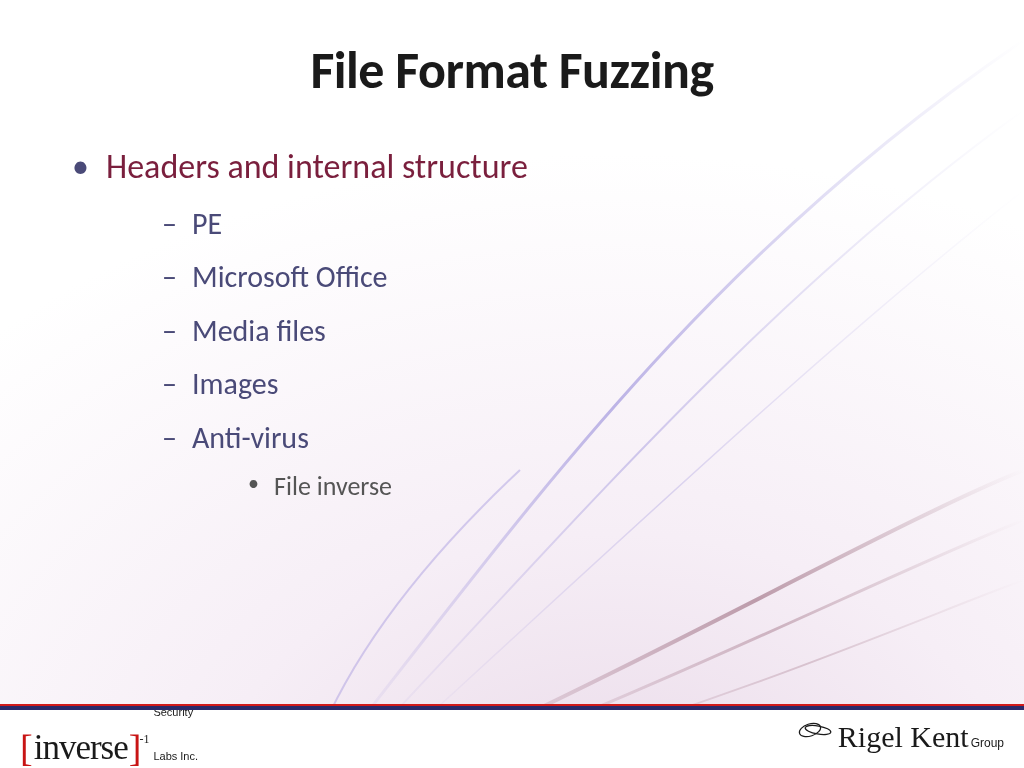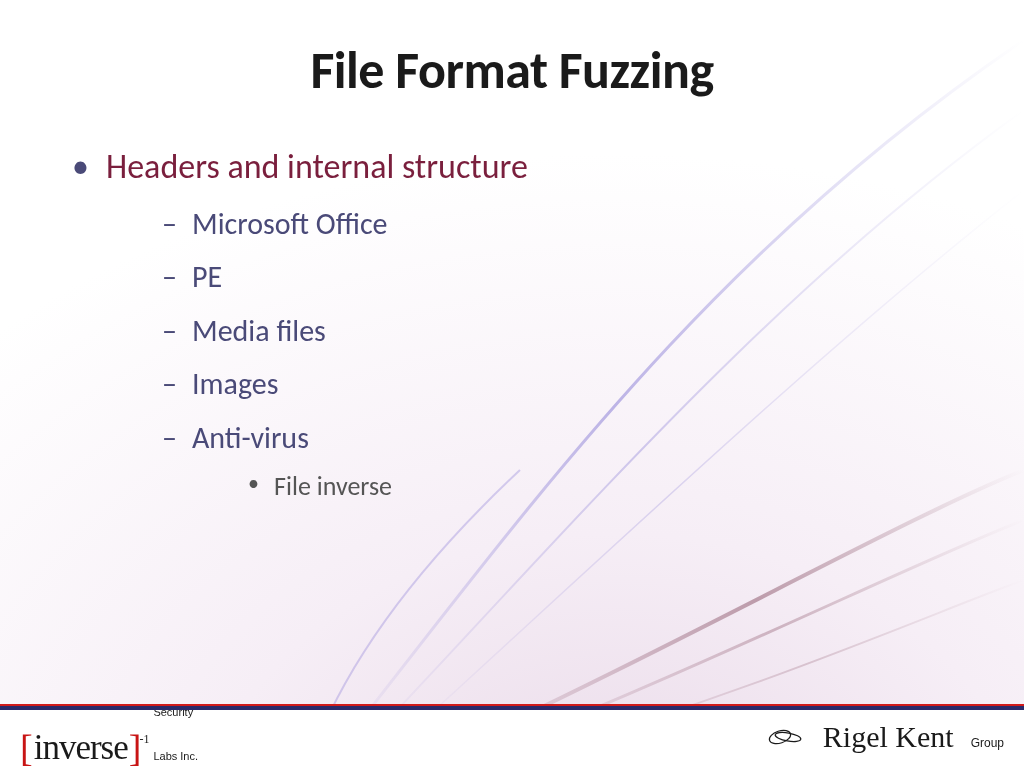--- a/index.html
+++ b/index.html
@@ -119,22 +119,21 @@
     }
     .logo-left .bracket { color: #c81414; font-size: 38px; font-weight: 400; line-height: 1; }
     .logo-left .brand  { font-size: 35px; letter-spacing: -1px; line-height: 1; padding: 0 1px 2px 1px; }
     .logo-left .exp    { font-size: 12px; position: relative; top: -20px; left: -2px; }
     .logo-left .sub    { display: inline-flex; flex-direction: column; font-size: 11px; line-height: 1.05; padding-bottom: 4px; margin-left: 2px; font-family: Arial, sans-serif; gap: 32px; }
     .logo-right {
       font-family: 'Brush Script MT', 'Segoe Script', cursive;
       font-size: 30px;
       color: #1a1a1a;
       display: flex;
-      align-items: center;
-      gap: 21px;
+      gap: 6px;
     }
     .logo-right .swirl {
       width: 34px; height: 20px;
     }
     .logo-right .grp {
       font-family: Arial, sans-serif;
       font-size: 12px;
       align-self: flex-end;
       padding-bottom: 4px;
       margin-left: -4px;
@@ -173,22 +172,22 @@
       <path d="M 310 760 Q 360 620 520 470" stroke="#8b7fd6" stroke-width="2" fill="none" opacity="0.35"></path>
     </svg>
   </div>
 
   <div class="content">
     <h1 class="title">File Format Fuzzing</h1>
     <ul class="level1">
       <li>
         <span>Headers and internal structure</span>
         <ul class="level2">
+          <li><span>PE</span></li>
           <li><span>Microsoft Office</span></li>
-          <li><span>PE</span></li>
           <li><span>Media files</span></li>
           <li><span>Images</span></li>
           <li>
             <span>Anti-virus</span>
             <ul class="level3">
               <li><span>File inverse</span></li>
             </ul>
           </li>
         </ul>
       </li>

